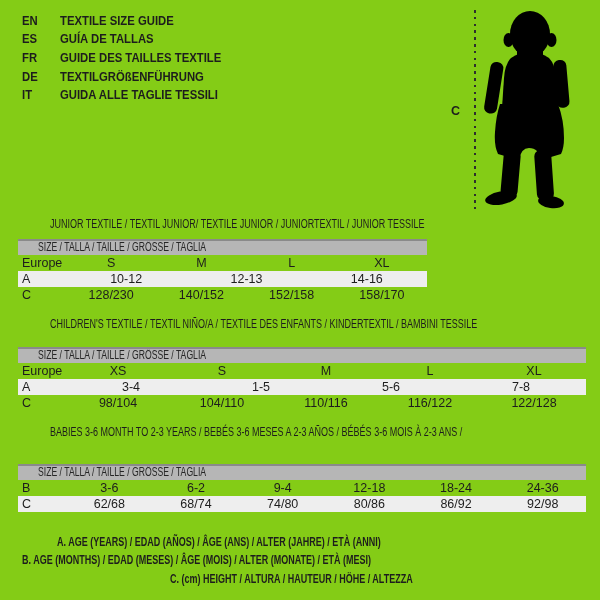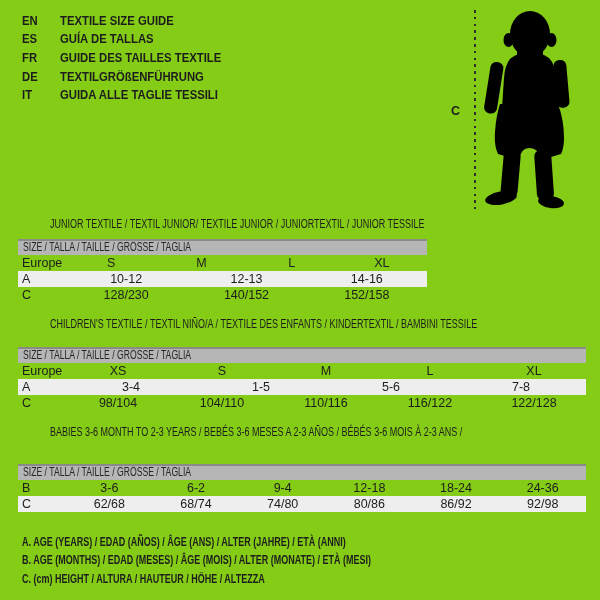--- a/index.html
+++ b/index.html
@@ -26,30 +26,30 @@
   .baby *{fill:#000;}
 
   
   .sec-title{position:absolute;left:22px;font-size:12.5px;font-weight:normal;line-height:14px;white-space:nowrap;margin-left:28px;}
   .t1{top:217px}.t2{top:317px}.t3a{top:425px}.t3b{top:443px}
 
   
   .stable{position:absolute;left:18px;}
   .tbar{
     height:14px;line-height:13px;border-top:2px solid var(--bar-border,#8a8a8a);
-    background:var(--header-bar,#b6b6b6);padding-left:5px;font-size:12px;color:#262626;
+    background:var(--header-bar,#b6b6b6);padding-left:20px;font-size:12px;color:#262626;
     overflow:hidden;
   }
   .trow{display:flex;height:16px;line-height:16px;font-size:12.5px;justify-content:space-between;}
   .trow.alt{background:var(--row-alt,#eeeeee);}
   .tlabel{width:48px;padding-left:4px;box-sizing:border-box;}
   .tcell{flex:1 1 0;text-align:center;}
 
   
-  .footnotes{position:absolute;left:22px;top:533px;}
+  .footnotes{position:absolute;left:22px;top:533px;text-align:right;}
   .fn{height:18.3px;line-height:18.3px;font-size:12.5px;font-weight:bold;white-space:nowrap;}
 </style>
 </head>
 <body>
 
 <div class="page">
 
   <div class="lang-block">
     <div class="lang-row">
       <span class="lang-code"><span class="cond-lite">EN</span></span>
@@ -106,20 +106,21 @@
         <div class="tlabel">A</div>
         <div class="tcell">10-12</div>
         <div class="tcell">12-13</div>
         <div class="tcell">14-16</div>
       </div>
       <div class="trow">
         <div class="tlabel">C</div>
         <div class="tcell">128/230</div>
         <div class="tcell">140/152</div>
         <div class="tcell">152/158</div>
+        <div class="tcell">158/170</div>
       </div>
     </div>
 
   <div class="sec-title t2">
     <span class="cond">CHILDREN'S TEXTILE / TEXTIL NIÑO/A / TEXTILE DES ENFANTS / KINDERTEXTIL / BAMBINI TESSILE</span>
   </div>
   <div class="stable" style="top:347px;width:568px">
       <div class="tbar"><span class="cond">SIZE / TALLA / TAILLE / GRÖSSE / TAGLIA</span></div>
       <div class="trow">
         <div class="tlabel">Europe</div>

